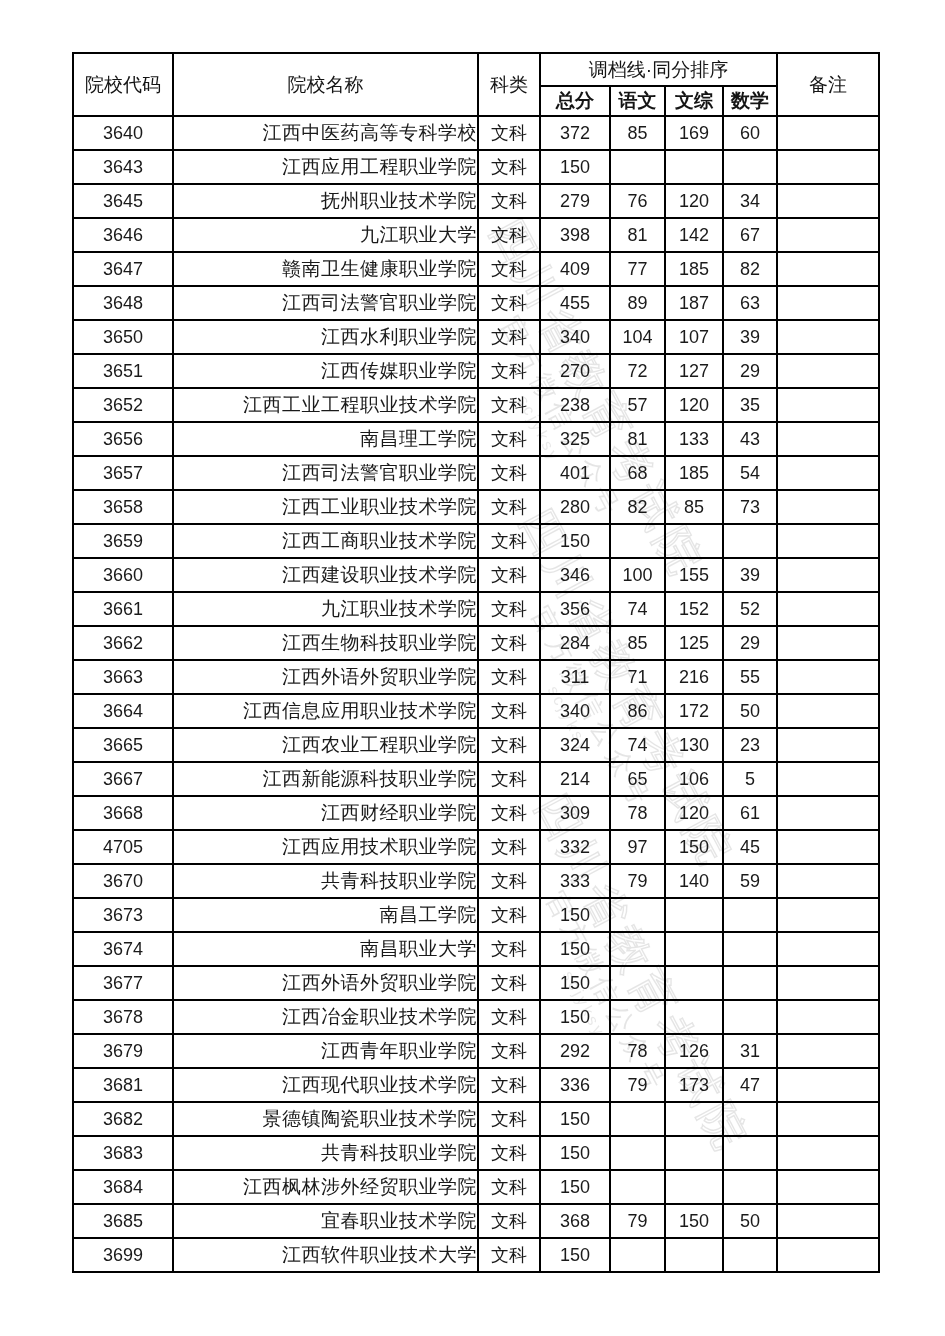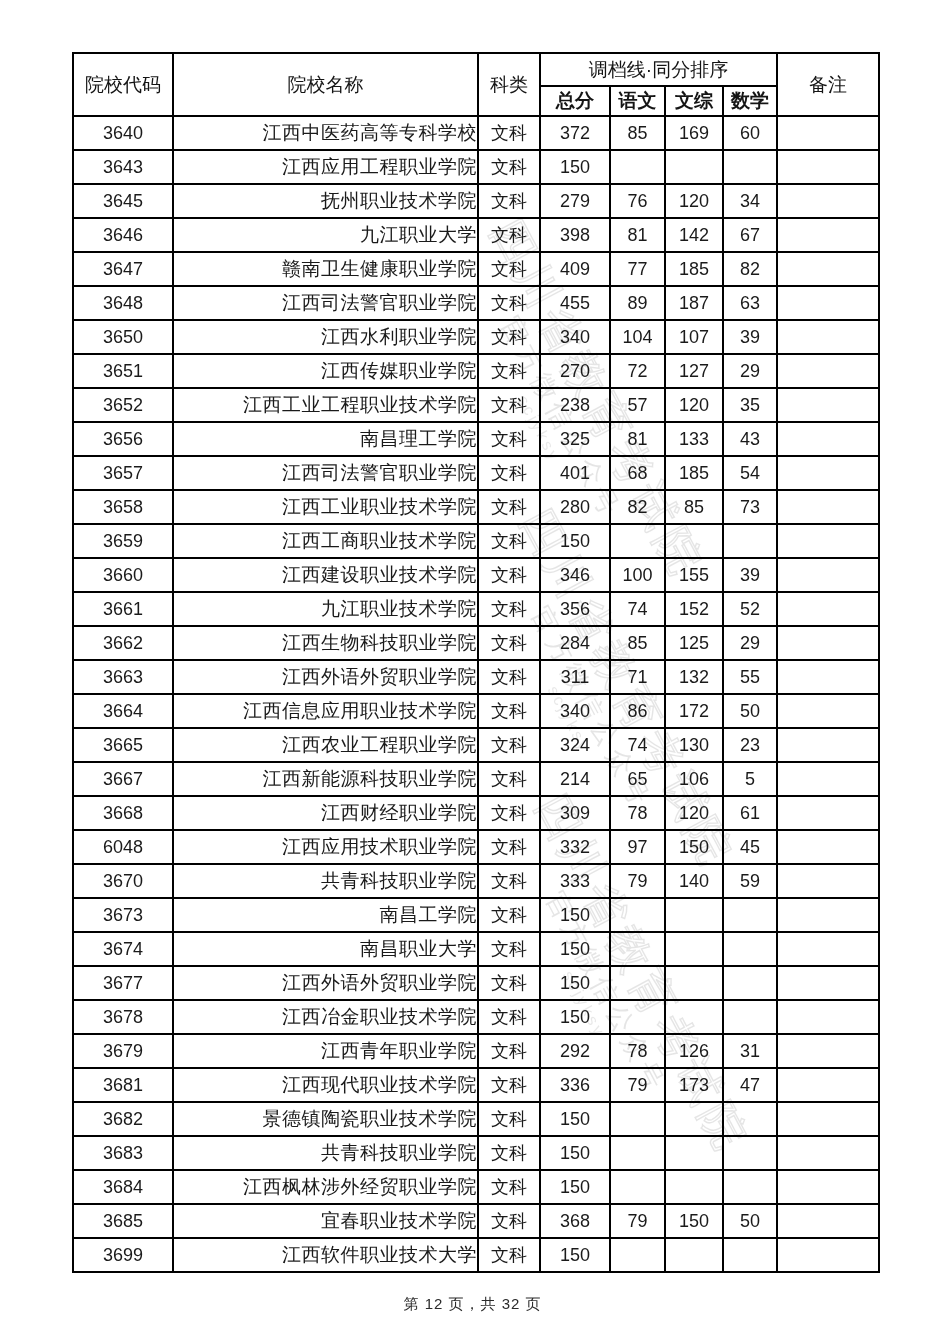--- a/index.html
+++ b/index.html
@@ -304,21 +304,21 @@
           <td class="col-num">125</td>
           <td class="col-num">29</td>
           <td class="col-remark"></td>
         </tr>
         <tr>
           <td class="col-code">3663</td>
           <td class="col-name">江西外语外贸职业学院</td>
           <td class="col-cat">文科</td>
           <td class="col-num">311</td>
           <td class="col-num">71</td>
-          <td class="col-num">132</td>
+          <td class="col-num">216</td>
           <td class="col-num">55</td>
           <td class="col-remark"></td>
         </tr>
         <tr>
           <td class="col-code">3664</td>
           <td class="col-name">江西信息应用职业技术学院</td>
           <td class="col-cat">文科</td>
           <td class="col-num">340</td>
           <td class="col-num">86</td>
           <td class="col-num">172</td>
@@ -349,21 +349,21 @@
           <td class="col-code">3668</td>
           <td class="col-name">江西财经职业学院</td>
           <td class="col-cat">文科</td>
           <td class="col-num">309</td>
           <td class="col-num">78</td>
           <td class="col-num">120</td>
           <td class="col-num">61</td>
           <td class="col-remark"></td>
         </tr>
         <tr>
-          <td class="col-code">6048</td>
+          <td class="col-code">4705</td>
           <td class="col-name">江西应用技术职业学院</td>
           <td class="col-cat">文科</td>
           <td class="col-num">332</td>
           <td class="col-num">97</td>
           <td class="col-num">150</td>
           <td class="col-num">45</td>
           <td class="col-remark"></td>
         </tr>
         <tr>
           <td class="col-code">3670</td>
@@ -481,15 +481,14 @@
           <td class="col-cat">文科</td>
           <td class="col-num">150</td>
           <td class="col-num"></td>
           <td class="col-num"></td>
           <td class="col-num"></td>
           <td class="col-remark"></td>
         </tr>
       </tbody>
   </table>
 
-  <div class="footer">第 12 页，共 32 页</div>
 
 </div>
 
 </body></html>

